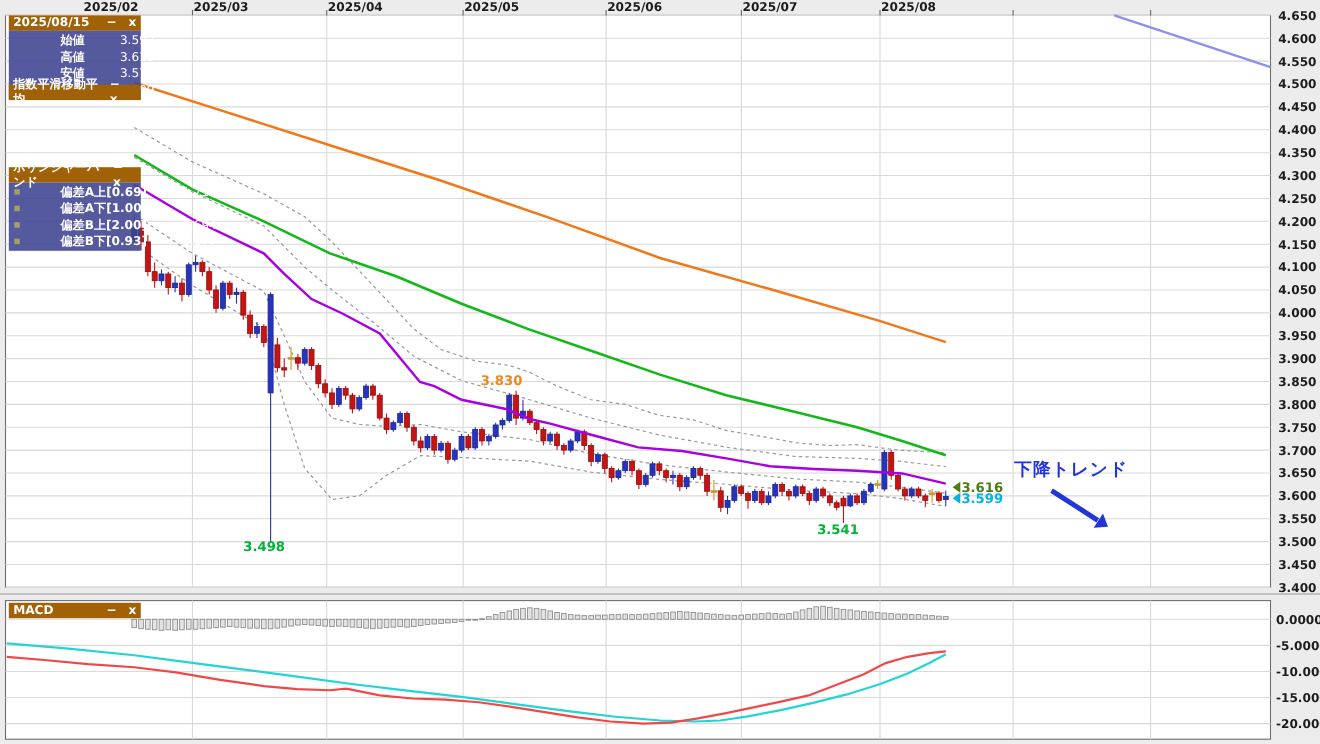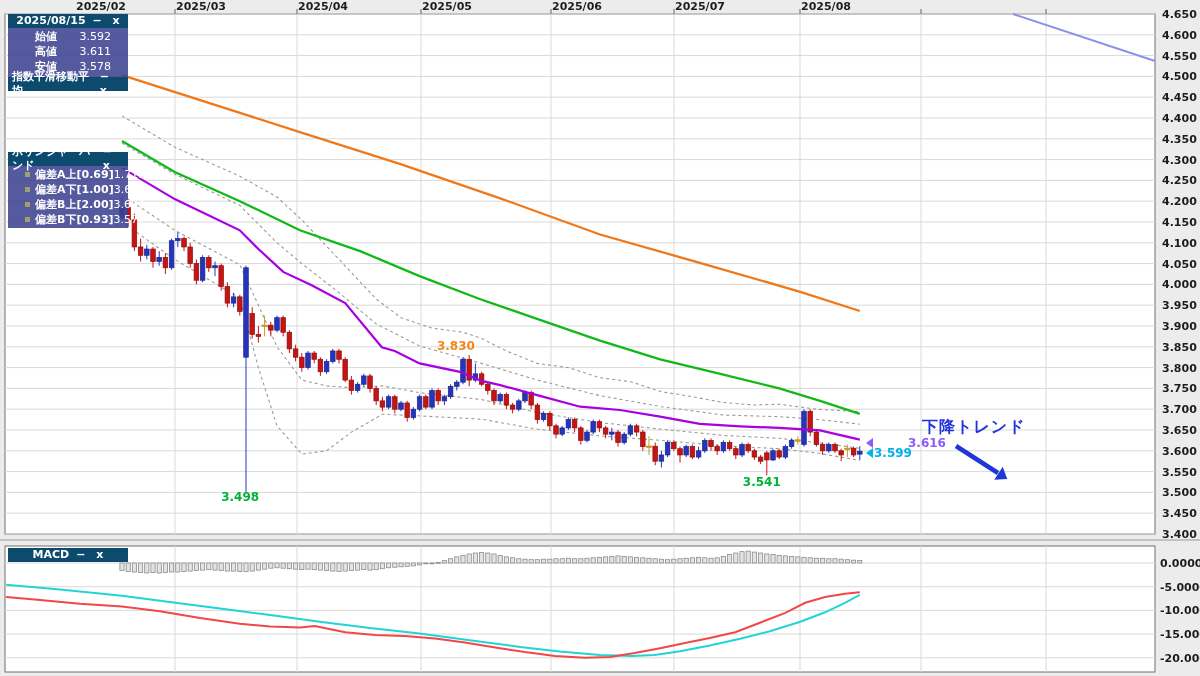--- a/index.html
+++ b/index.html
@@ -1,22 +1,22 @@
 <!DOCTYPE html>
 <html><head>
 <meta charset="utf-8">
 <style>
   html,body{margin:0;padding:0;background:#ececec;font-family:"DejaVu Sans","Liberation Sans",sans-serif;}
   #stage{position:relative;width:1200px;height:676px;background:#ececec;overflow:hidden;}
   #chart-svg{position:absolute;left:0;top:0;}
   .legend-box{position:absolute;width:120px;font-size:11px;color:#fff;z-index:5;}
-  .legend-head{background:#0c4a6e;height:14px;line-height:14px;padding:0 4px;font-weight:bold;display:flex;justify-content:center;align-items:center;}
+  .legend-head{background:#a16207;height:14px;line-height:14px;padding:0 4px;font-weight:bold;display:flex;justify-content:space-between;align-items:center;}
   .legend-head .btns span{margin-left:7px;font-weight:bold;cursor:default;}
   .legend-body{background:rgba(62,66,145,0.88);padding:1px 0;}
-  .legend-row{height:15px;line-height:15px;display:flex;align-items:center;padding:0 17px;}
+  .legend-row{height:15px;line-height:15px;display:flex;align-items:center;padding:0 5px;gap:32px;}
   .legend-row .dot{width:5px;height:5px;margin-right:5px;flex:0 0 auto;}
   .legend-row .nodot{width:10px;flex:0 0 auto;}
   .legend-row .lab{flex:1 1 auto;white-space:nowrap;font-weight:bold;}
   .legend-row .val{font-weight:normal;}
   .trend-note{position:absolute;left:922px;top:417px;font-size:16px;font-weight:bold;color:#2233dd;z-index:4;letter-spacing:1px;}
   .pmarker{position:absolute;left:866px;height:12px;font-size:12px;font-weight:bold;z-index:4;display:flex;align-items:center;}
   .pmarker .tri{width:0;height:0;border-top:5px solid transparent;border-bottom:5px solid transparent;border-right:7px solid currentColor;margin-right:1px;}
   #marker-1{top:437px;}
   #marker-2{top:447px;}
 </style>
@@ -820,21 +820,21 @@
     <div class="legend-head">
       <span>MACD</span>
       <span class="btns">
         <span>−</span>
         <span>x</span>
       </span>
     </div>
   </div>
 
   <div class="trend-note">下降トレンド</div>
-  <div class="pmarker" id="marker-1" style="color:#8b5cf6;gap:34px;">
+  <div class="pmarker" id="marker-1" style="color:#4d7c0f;">
     <span class="tri"></span>
     <span>3.616</span>
   </div>
   <div class="pmarker" id="marker-2" style="color:#00b2e8;">
     <span class="tri"></span>
     <span>3.599</span>
   </div>
 </div>
 
 </body></html>

